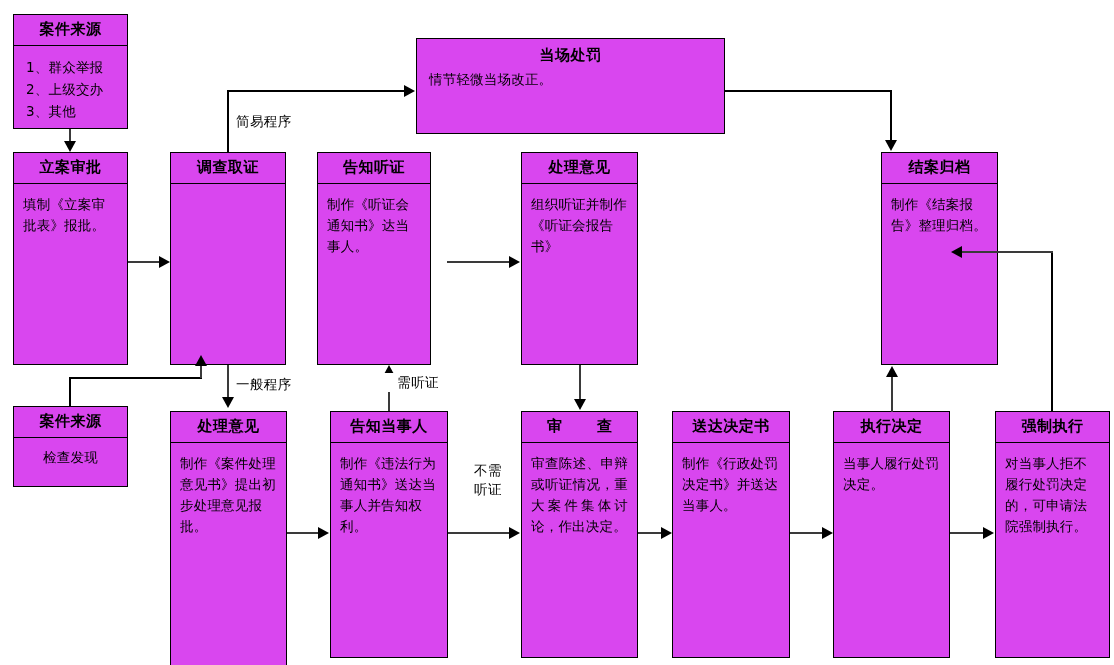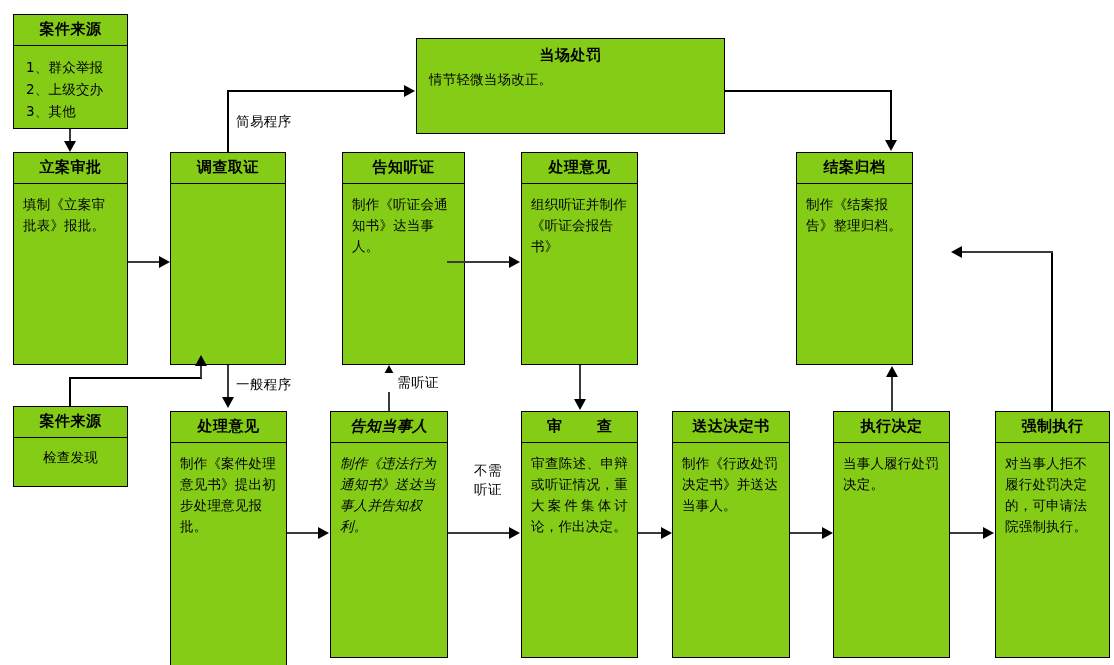--- a/index.html
+++ b/index.html
@@ -1,21 +1,21 @@
 <!DOCTYPE html>
 <html><head>
 <meta charset="utf-8">
 <title>Administrative Penalty Flowchart</title>
 <style>
   html,body{margin:0;padding:0;background:#ffffff;}
   body{font-family:"DejaVu Sans","Liberation Sans",sans-serif;color:#000;}
   #canvas{position:relative;width:1114px;height:665px;background:#fff;overflow:hidden;}
 
   
-  .node{position:absolute;box-sizing:border-box;border:1.6px solid #000;background:#84cc16;}
+  .node{position:absolute;box-sizing:border-box;border:1.6px solid #000;background:#d946ef;}
   .node .title{
     box-sizing:border-box;width:100%;
     font-weight:bold;font-size:15px;line-height:1;
     text-align:center;padding:7px 2px 8px 2px;
     border-bottom:1.6px solid #000;
     letter-spacing:0.5px;
   }
   .node .body{
     box-sizing:border-box;width:100%;
     font-size:13.5px;line-height:21px;
@@ -68,46 +68,46 @@
 
   <div class="node" style="left:13px;top:152px;width:115px;height:213px;">
     <div class="title">立案审批</div>
     <div class="body">填制《立案审批表》报批。</div>
   </div>
 
   <div class="node" style="left:170px;top:152px;width:116px;height:213px;">
     <div class="title">调查取证</div>
   </div>
 
-  <div class="node" style="left:342px;top:152px;width:123px;height:213px;">
+  <div class="node" style="left:317px;top:152px;width:114px;height:213px;">
     <div class="title">告知听证</div>
     <div class="body">制作《听证会通知书》达当事人。</div>
   </div>
 
   <div class="node" style="left:521px;top:152px;width:117px;height:213px;">
     <div class="title">处理意见</div>
     <div class="body">组织听证并制作《听证会报告书》</div>
   </div>
 
-  <div class="node" style="left:796px;top:152px;width:117px;height:213px;">
+  <div class="node" style="left:881px;top:152px;width:117px;height:213px;">
     <div class="title">结案归档</div>
     <div class="body">制作《结案报告》整理归档。</div>
   </div>
 
   <div class="node compact" style="left:13px;top:406px;width:115px;height:81px;">
     <div class="title">案件来源</div>
     <div class="body">检查发现</div>
   </div>
 
   <div class="node" style="left:170px;top:411px;width:117px;height:309px;">
     <div class="title">处理意见</div>
     <div class="body">制作《案件处理意见书》提出初步处理意见报批。</div>
   </div>
 
-  <div class="node" style="left:330px;top:411px;width:118px;height:247px;font-style:italic;">
+  <div class="node" style="left:330px;top:411px;width:118px;height:247px;">
     <div class="title">告知当事人</div>
     <div class="body">制作《违法行为通知书》送达当事人并告知权利。</div>
   </div>
 
   <div class="node" style="left:521px;top:411px;width:117px;height:247px;">
     <div class="title spaced">审　查</div>
     <div class="body justify">审查陈述、申辩或听证情况，重大案件集体讨论，作出决定。</div>
   </div>
 
   <div class="node" style="left:672px;top:411px;width:118px;height:247px;">

